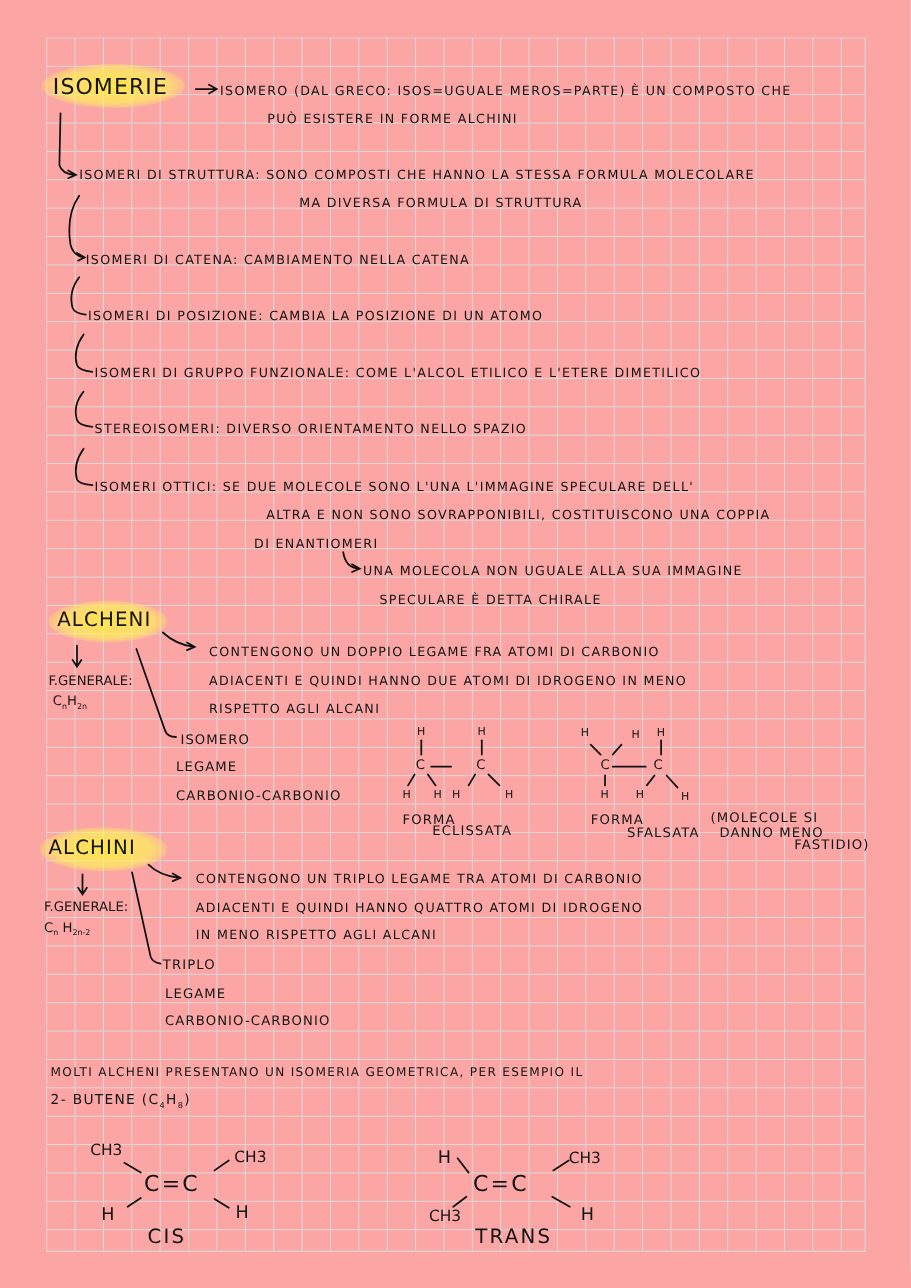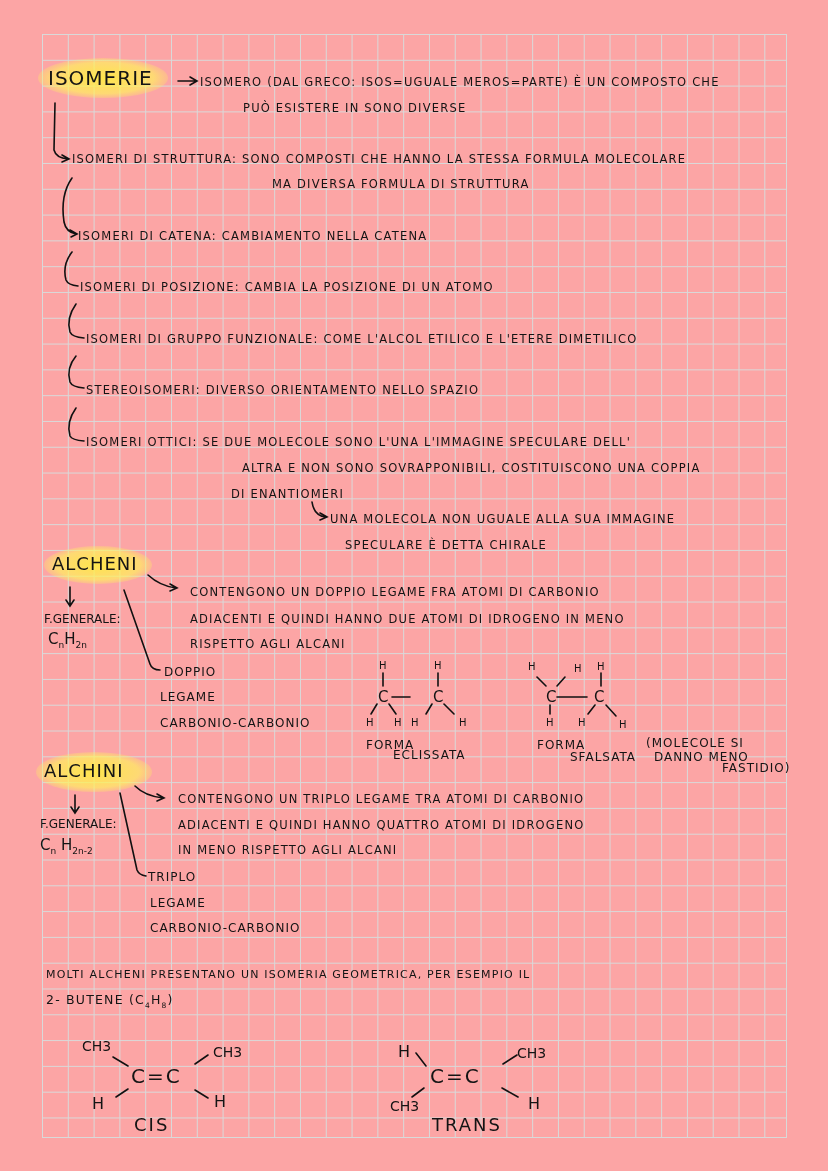--- a/index.html
+++ b/index.html
@@ -12,21 +12,21 @@
       linear-gradient(to right, #d9d9d9 1px, transparent 1px),
       linear-gradient(to bottom, #d9d9d9 1px, transparent 1px);
     background-size: 25.8px 25.8px;
     border-right: 1px solid #d9d9d9; border-bottom: 1px solid #d9d9d9;
   }
   .t { position: absolute; white-space: nowrap; font-size: 11.5px; letter-spacing: 1.2px;
        line-height: 14px; font-weight: 500; color: #141414; }
   .t.sm { font-size: 12px; letter-spacing: 1px; }
   .title { position: absolute; font-size: 20px; letter-spacing: 1px; font-weight: 500; color: #141414; }
   .hl { position: absolute; background: radial-gradient(ellipse at center, rgba(255,240,60,0.85) 0%, rgba(255,245,90,0.65) 55%, rgba(255,250,140,0) 80%); border-radius: 50%; }
-  .chem { position: absolute; font-size: 15px; font-weight: 500; color: #141414; }
+  .chem { position: absolute; font-size: 12px; font-weight: 500; color: #141414; }
   .chem.sm { font-size: 10px; }
   svg.ov { position: absolute; left: 0; top: 0; width: 828px; height: 1171px; pointer-events: none; }
   svg.ov path, svg.ov line { stroke: #111; stroke-width: 1.6; fill: none; stroke-linecap: round; }
   sub { font-size: 0.6em; }
 </style>
 </head>
 <body>
 
 <div class="page">
   <div class="grid"></div>
@@ -79,21 +79,21 @@
     <line x1="195" y1="1090" x2="208" y2="1098"></line>
 
     <line x1="416" y1="1053" x2="426" y2="1066"></line>
     <line x1="503" y1="1064" x2="517" y2="1055"></line>
     <line x1="412" y1="1097" x2="424" y2="1088"></line>
     <line x1="502" y1="1088" x2="518" y2="1097"></line>
   </svg>
 
   <div class="title" style="left:48px;top:66px;">ISOMERIE</div>
   <div class="t" style="left:200px;top:75px;">ISOMERO (DAL GRECO: ISOS=UGUALE MEROS=PARTE) È UN COMPOSTO CHE</div>
-  <div class="t" style="left:243px;top:101px;">PUÒ ESISTERE IN SONO DIVERSE</div>
+  <div class="t" style="left:243px;top:101px;">PUÒ ESISTERE IN FORME ALCHINI</div>
 
   <div class="t" style="left:72px;top:152px;">ISOMERI DI STRUTTURA: SONO COMPOSTI CHE HANNO LA STESSA FORMULA MOLECOLARE</div>
   <div class="t" style="left:272px;top:177px;">MA DIVERSA FORMULA DI STRUTTURA</div>
 
   <div class="t" style="left:78px;top:229px;">ISOMERI DI CATENA: CAMBIAMENTO NELLA CATENA</div>
   <div class="t" style="left:80px;top:280px;">ISOMERI DI POSIZIONE: CAMBIA LA POSIZIONE DI UN ATOMO</div>
   <div class="t" style="left:86px;top:332px;">ISOMERI DI GRUPPO FUNZIONALE: COME L'ALCOL ETILICO E L'ETERE DIMETILICO</div>
   <div class="t" style="left:86px;top:383px;">STEREOISOMERI: DIVERSO ORIENTAMENTO NELLO SPAZIO</div>
 
   <div class="t" style="left:86px;top:435px;">ISOMERI OTTICI: SE DUE MOLECOLE SONO L'UNA L'IMMAGINE SPECULARE DELL'</div>
@@ -103,21 +103,21 @@
   <div class="t" style="left:345px;top:538px;">SPECULARE È DETTA CHIRALE</div>
 
   <div class="title" style="left:52px;top:553px;font-size:18px;">ALCHENI</div>
   <div class="t sm" style="left:44px;top:612px;letter-spacing:0;">F.GENERALE:</div>
   <div class="chem" style="left:48px;top:630px;">
     <span>C</span><sub>n</sub><span>H</span><sub>2n</sub>
   </div>
   <div class="t" style="left:190px;top:612px;">ADIACENTI E QUINDI HANNO DUE ATOMI DI IDROGENO IN MENO</div>
   <div class="t" style="left:190px;top:585px;">CONTENGONO UN DOPPIO LEGAME FRA ATOMI DI CARBONIO</div>
   <div class="t" style="left:190px;top:637px;">RISPETTO AGLI ALCANI</div>
-  <div class="t sm" style="left:164px;top:665px;">DOPPIO</div>
+  <div class="t sm" style="left:164px;top:665px;">ISOMERO</div>
   <div class="t sm" style="left:160px;top:690px;">LEGAME</div>
   <div class="t sm" style="left:160px;top:716px;">CARBONIO-CARBONIO</div>
 
   <div>
     <div class="chem sm" style="left:379px;top:660px;">H</div>
     <div class="chem sm" style="left:434px;top:660px;">H</div>
     <div class="chem" style="left:378px;top:688px;">C</div>
     <div class="chem" style="left:433px;top:688px;">C</div>
     <div class="chem sm" style="left:366px;top:717px;">H</div>
     <div class="chem sm" style="left:394px;top:717px;">H</div>

